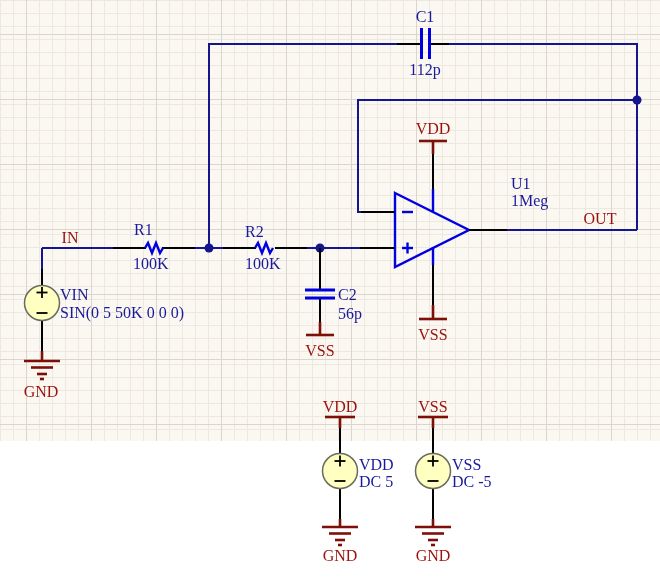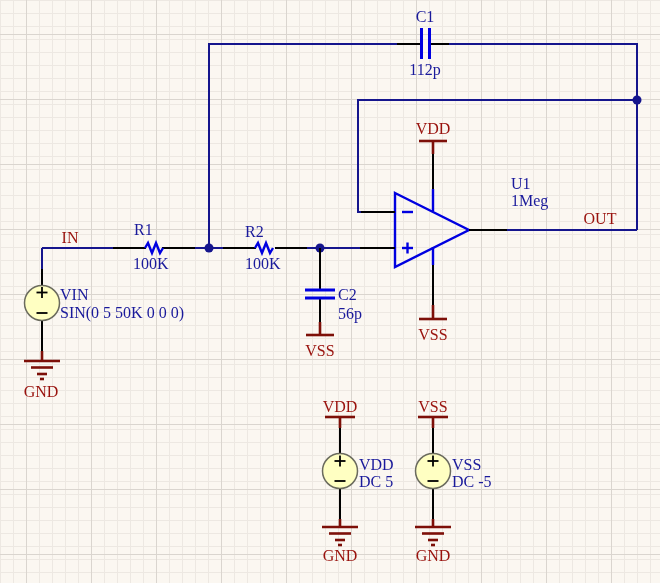--- a/index.html
+++ b/index.html
@@ -1,18 +1,18 @@
 <!DOCTYPE html>
 <html><head>
 <meta charset="utf-8">
 <style>
   html,body{margin:0;padding:0;}
   body{width:660px;height:583px;overflow:hidden;}
   .canvas{
-    position:relative;width:660px;height:583px;
+    position:relative;width:660px;height:441px;
     background-color:#FBF7F1;
     background-image:
       linear-gradient(#DAD5CF 1px, transparent 1px),
       linear-gradient(90deg, #DAD5CF 1px, transparent 1px),
       linear-gradient(#EDE8E2 1px, transparent 1px),
       linear-gradient(90deg, #EDE8E2 1px, transparent 1px);
     background-size:65px 65px,65px 65px,13px 13px,13px 13px;
     background-position:26px 34px,26px 34px,0 0,0 0;
   }
   svg{position:absolute;left:0;top:0;}

